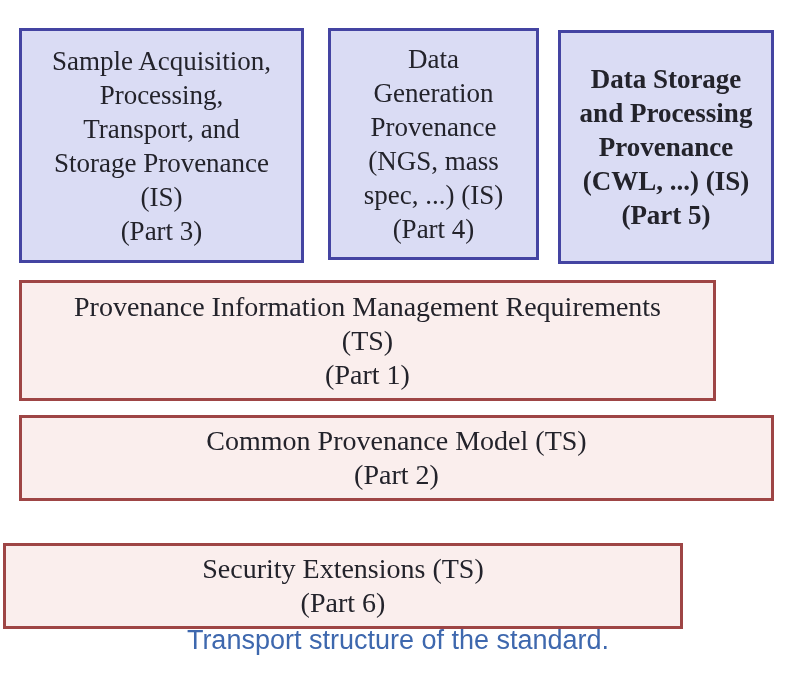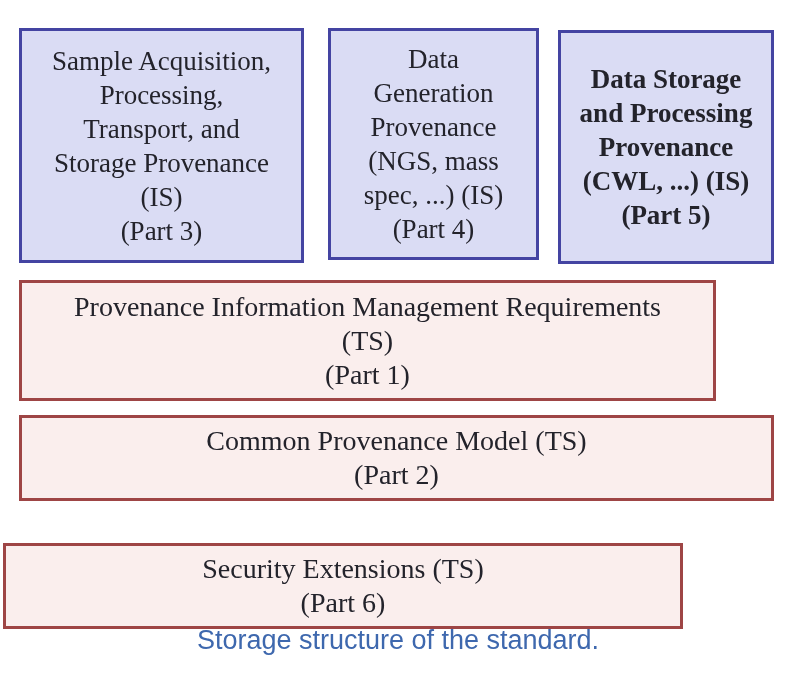--- a/index.html
+++ b/index.html
@@ -83,15 +83,15 @@
   <div class="box box-red" id="box-part1">Provenance Information Management Requirements
 (TS)
 (Part 1)</div>
 
   <div class="box box-red" id="box-part2">Common Provenance Model (TS)
 (Part 2)</div>
 
   <div class="box box-red" id="box-part6">Security Extensions (TS)
 (Part 6)</div>
 
-  <div class="caption">Storage structure of the standard.</div>
+  <div class="caption">Transport structure of the standard.</div>
 
 </div>
 
 </body></html>

